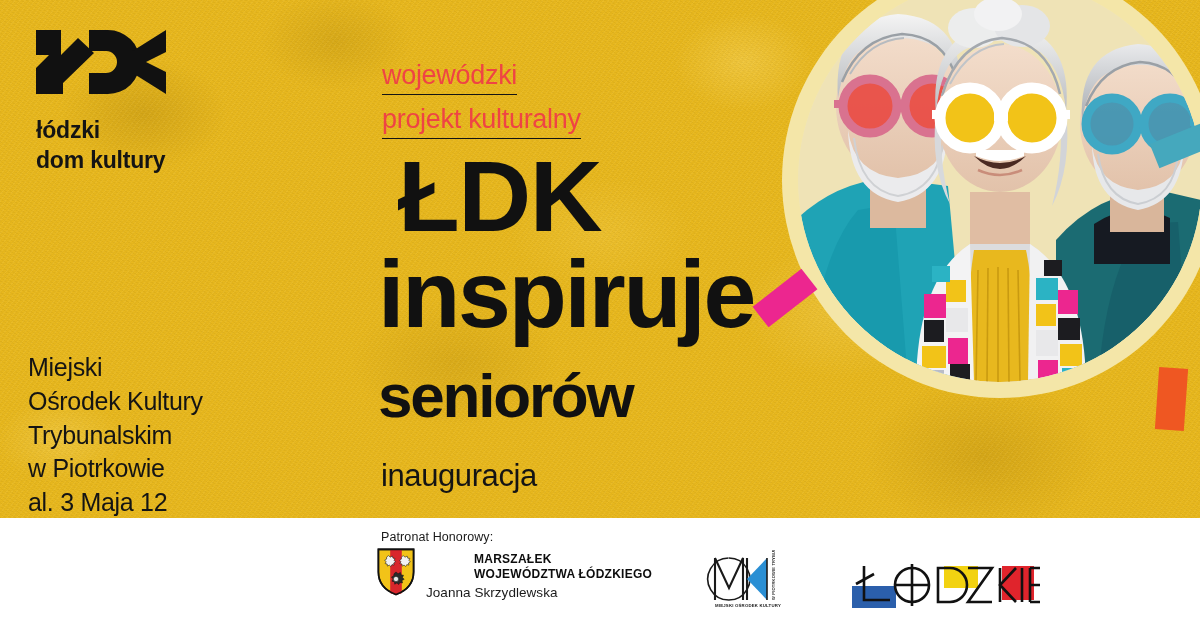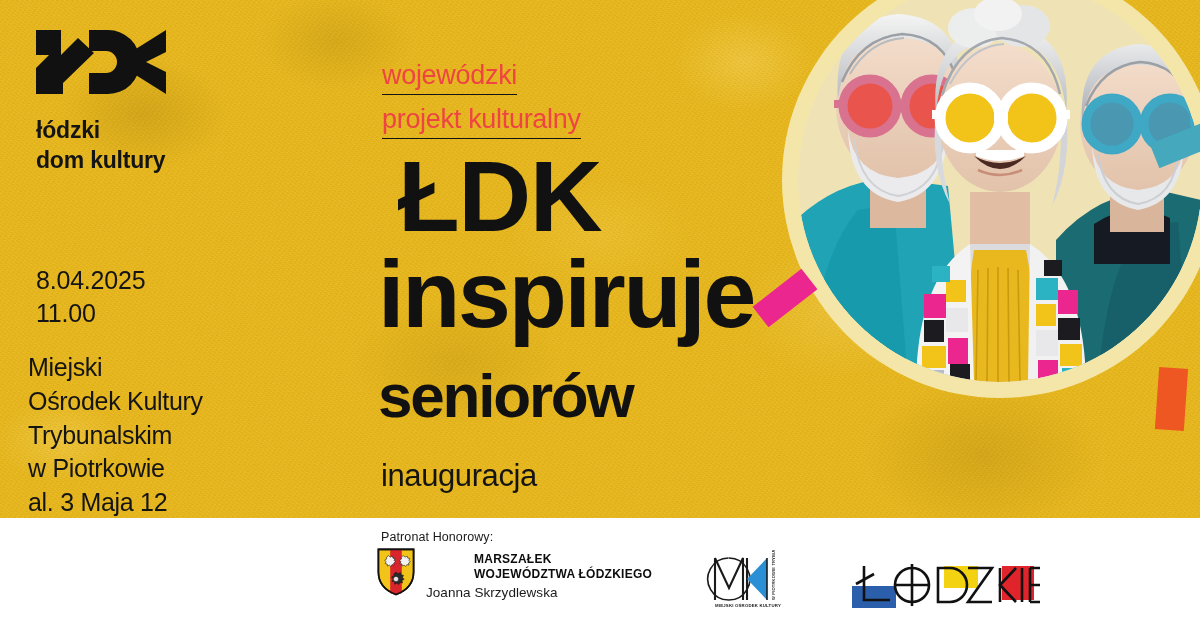--- a/index.html
+++ b/index.html
@@ -195,24 +195,20 @@
       <path d="M0 0 H25 V25 L42 8 L58 23 L27 53 V64 H0 V38 L13 25 H0 Z" fill="#111111"></path>
       <path d="M53 0 H72 A32 32 0 0 1 72 64 H53 V43 H70 A11 11 0 0 0 70 21 H53 Z" fill="#111111"></path>
       <path d="M130 0 L130 22 L110 32 L130 42 L130 64 L95 42 L95 22 Z" fill="#111111"></path>
     </svg>
     <div class="logo-words">
       <div>łódzki</div>
       <div>dom kultury</div>
     </div>
   </div>
 
-  <div class="info-date">
-    <div>8.04.2025</div>
-    <div>11.00</div>
-  </div>
 
   <div class="info-place">
     <div>Miejski</div>
     <div>Ośrodek Kultury</div>
     <div>Trybunalskim</div>
     <div>w Piotrkowie</div>
     <div>al. 3 Maja 12</div>
   </div>
 
   <div class="kicker">

